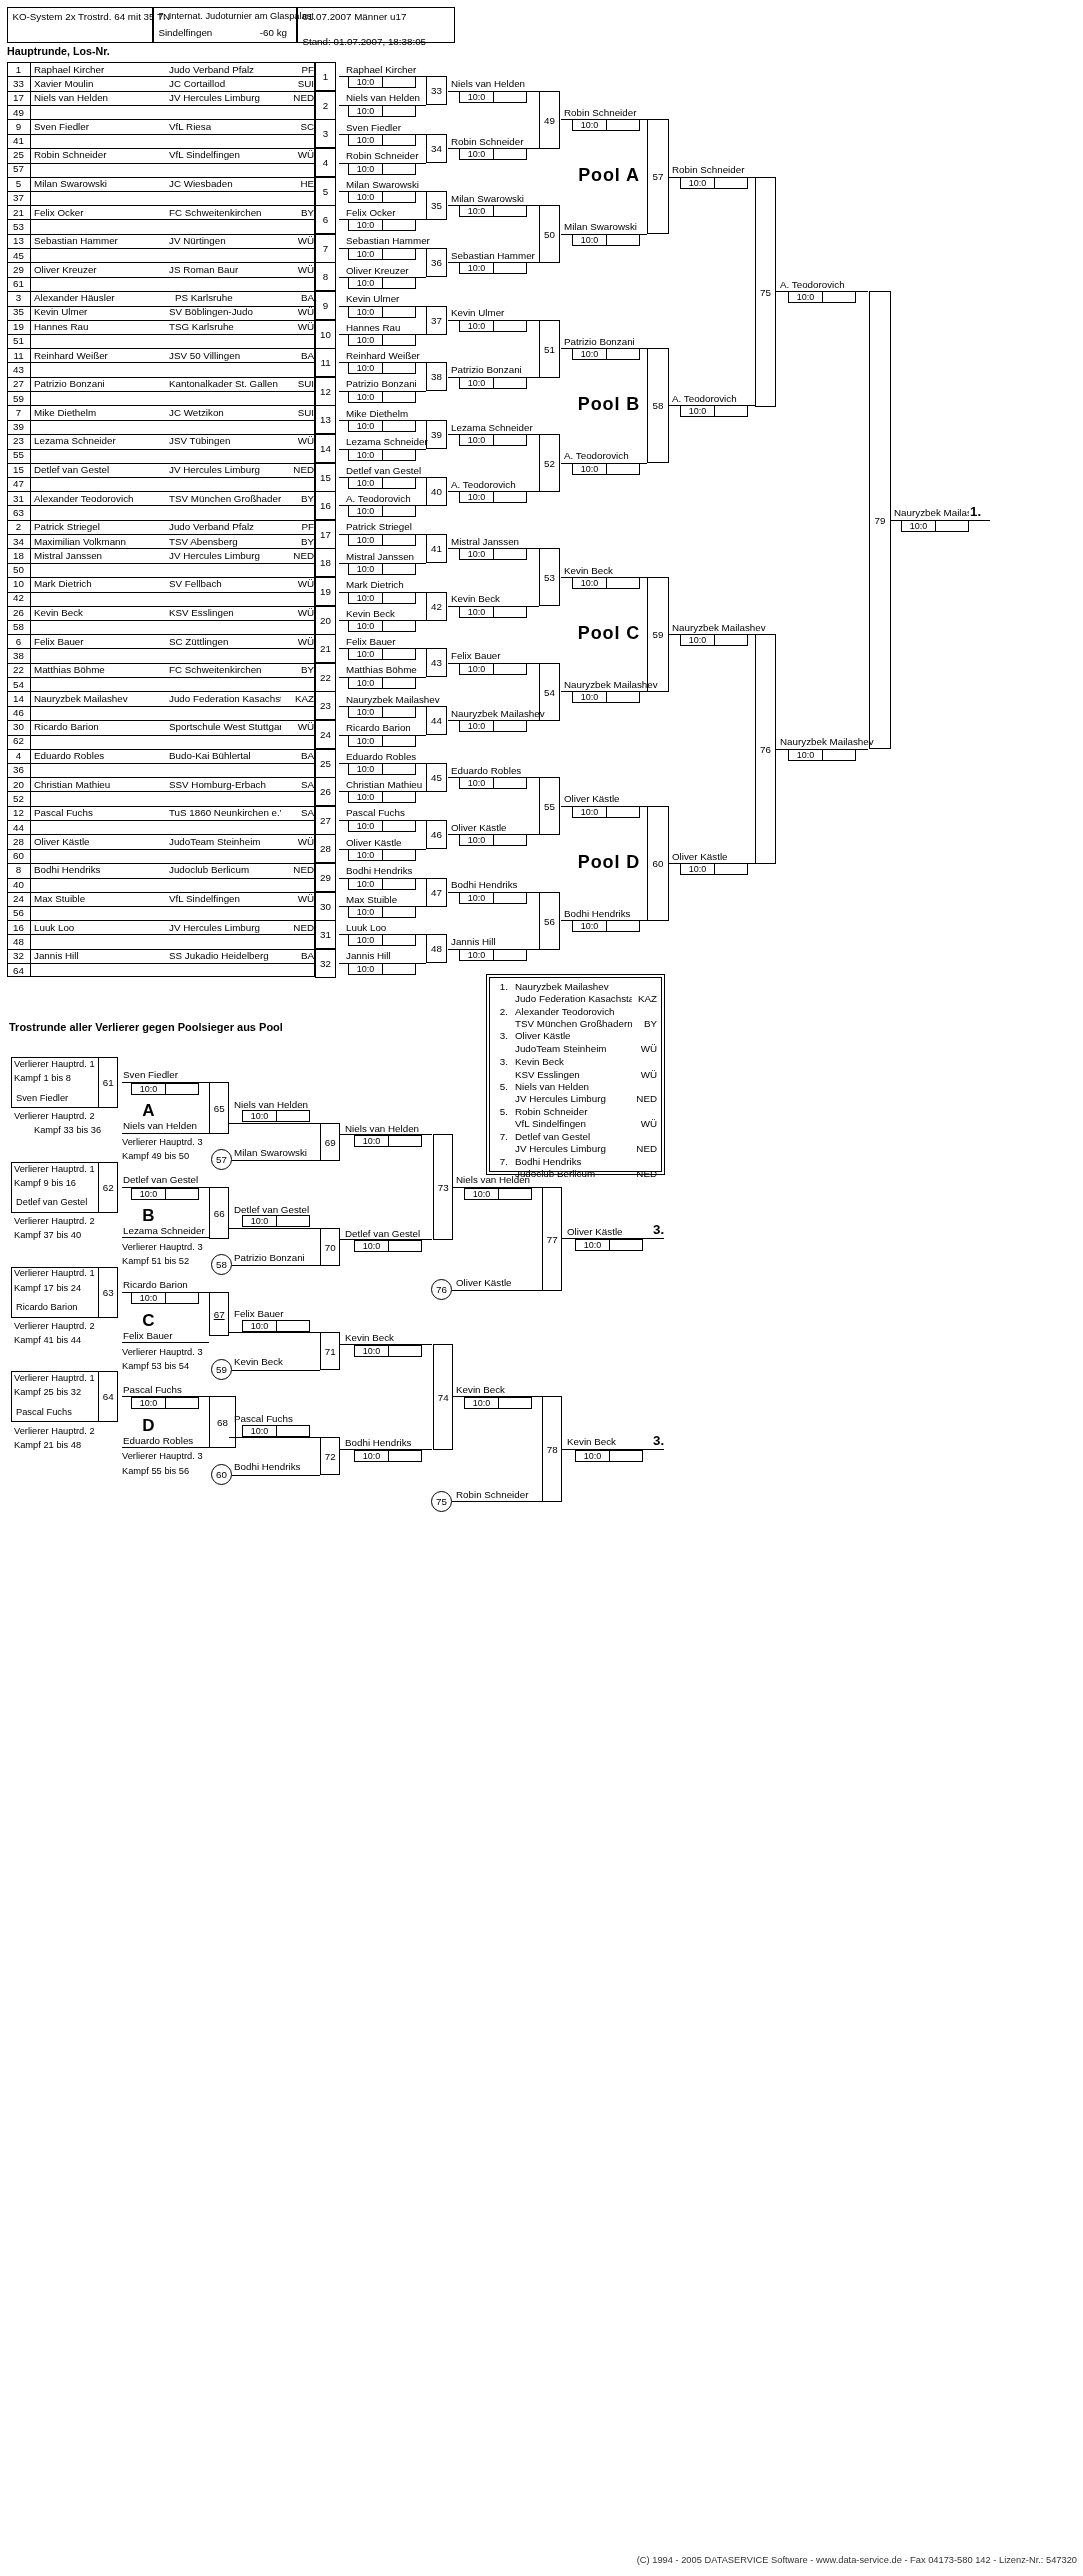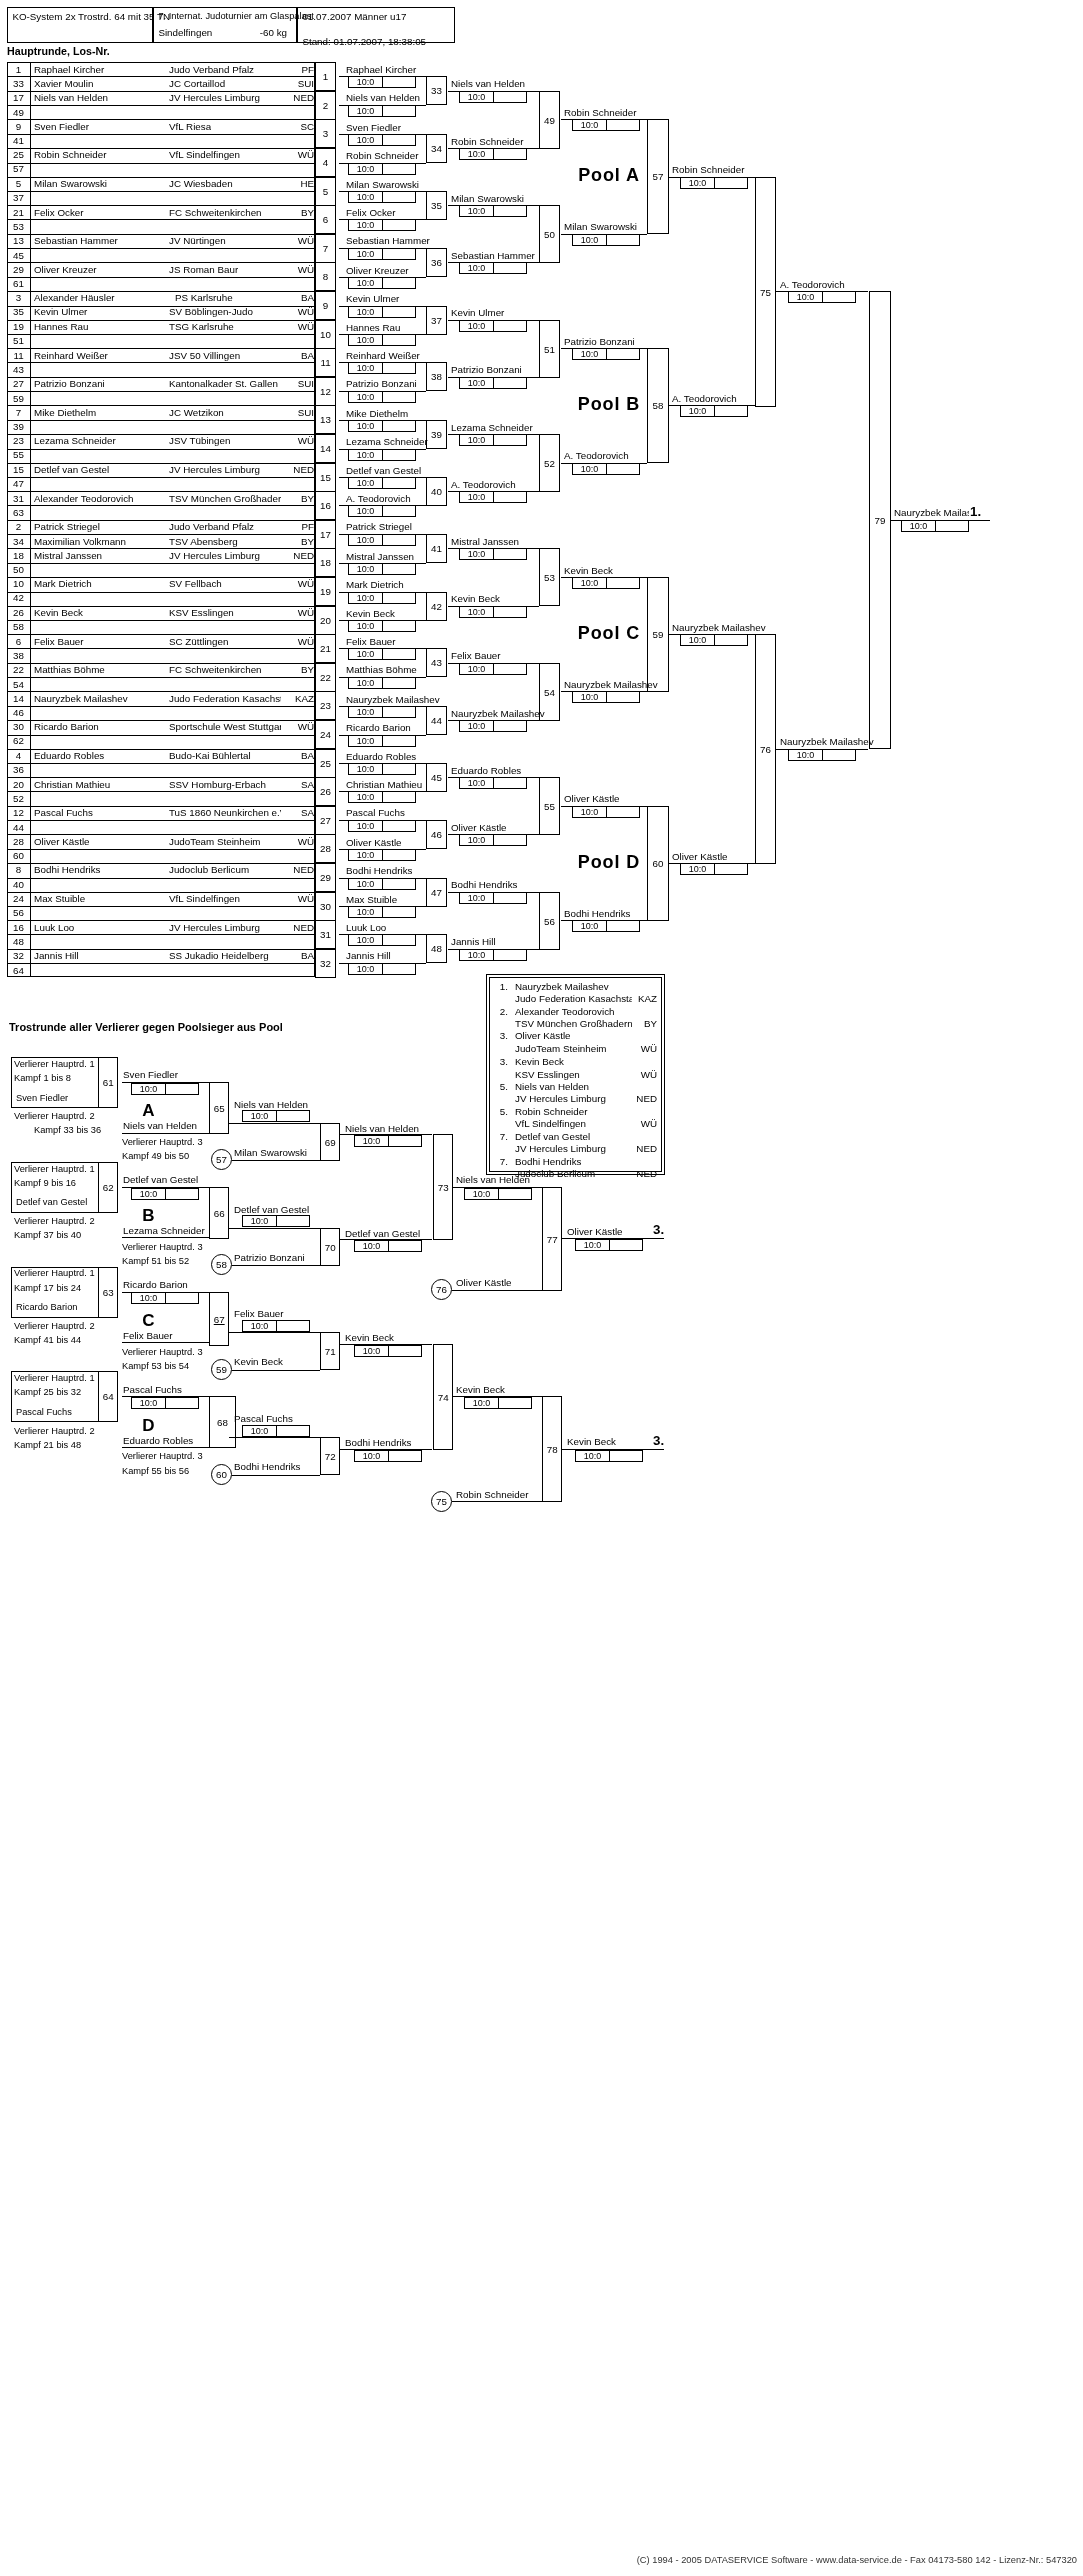--- a/index.html
+++ b/index.html
@@ -840,21 +840,21 @@
     <div class="t" style="left: 14px; top: 1335px; font-size: 9.3px;">Kampf 41 bis 44</div>
     <div class="hl" style="left: 122px; top: 1292px; width: 87px;"></div>
     <div class="t" style="left: 123px; top: 1279px;">Ricardo Barion</div>
     <div class="score" style="left: 131px; top: 1292px;">
       <div class="s1">10:0</div>
       <div class="s2"></div>
     </div>
     <div class="letter" style="left: 124px; top: 1311px;">C</div>
     <div class="hl" style="left: 122px; top: 1342px; width: 87px;"></div>
     <div class="t" style="left: 123px; top: 1330px;">Felix Bauer</div>
-    <div class="bx nbx" style="left: 209px; top: 1292px; width: 20.4px; height: 54px; text-decoration: underline;">67</div>
+    <div class="bx nbx" style="left: 209px; top: 1292px; width: 20.4px; height: 44px; text-decoration: underline;">67</div>
     <div class="hl" style="left: 229px; top: 1332px; width: 91px;"></div>
     <div class="t" style="left: 234px; top: 1308px;">Felix Bauer</div>
     <div class="score" style="left: 242px; top: 1320px;">
       <div class="s1">10:0</div>
       <div class="s2"></div>
     </div>
     <div class="t" style="left: 122px; top: 1347px; font-size: 9.3px;">Verlierer Hauptrd. 3</div>
     <div class="t" style="left: 122px; top: 1361px; font-size: 9.3px;">Kampf 53 bis 54</div>
     <div class="circ" style="left: 211px; top: 1359px;">59</div>
     <div class="t" style="left: 234px; top: 1356px;">Kevin Beck</div>

